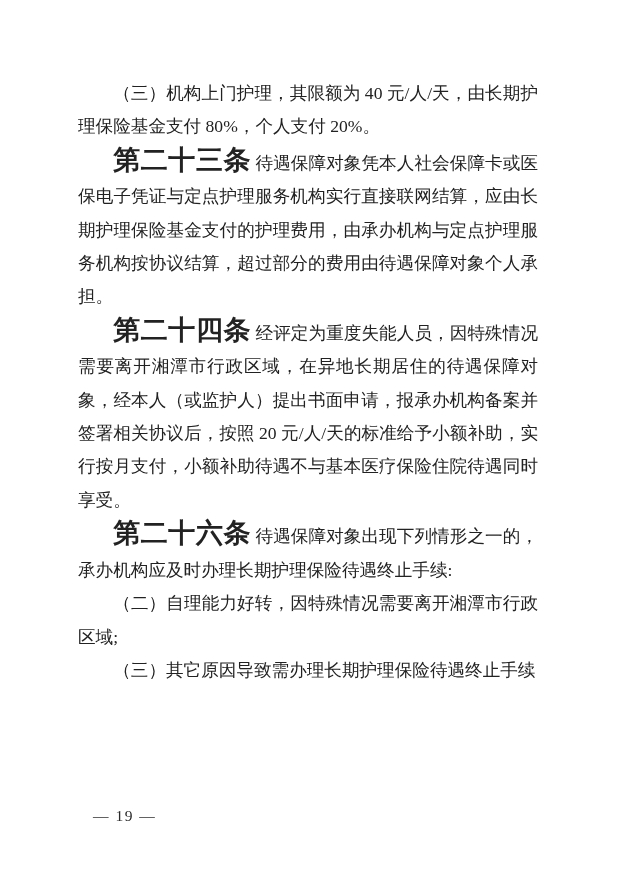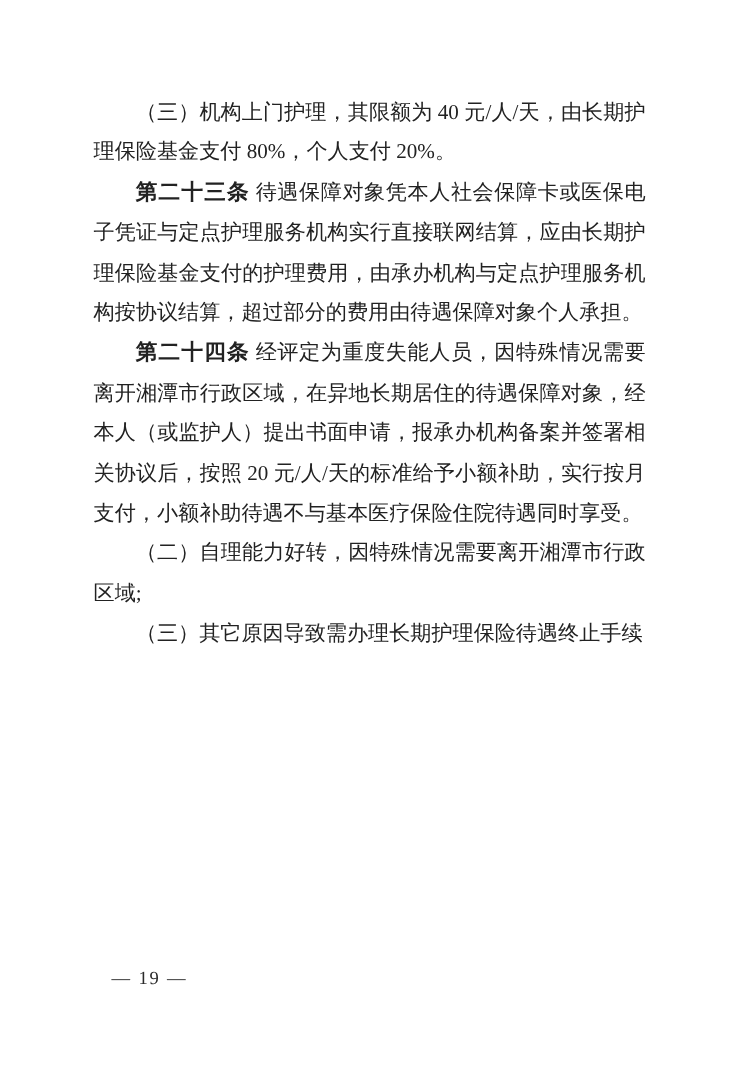--- a/index.html
+++ b/index.html
@@ -26,21 +26,21 @@
     margin: 0;
     padding: 0;
     font-size: 17.6px;
     line-height: 33.4px;
     text-align: justify;
     text-indent: 2em;
     word-break: break-all;
     font-weight: normal;
   }
   .para strong {
-    font-size: 18px;
+    font-size: 27px;
     font-weight: bold;
     letter-spacing: 0.5px;
   }
   .page-number {
     position: absolute;
     left: 93px;
     top: 806px;
     font-size: 15.5px;
     line-height: 20px;
     letter-spacing: 1.5px;
@@ -49,17 +49,18 @@
   }
 </style>
 </head>
 <body>
 
 <div class="page">
   <div class="doc-body">
       <p class="para">（三）机构上门护理，其限额为 40 元/人/天，由长期护理保险基金支付 80%，个人支付 20%。</p>
       <p class="para"><strong>第二十三条</strong> 待遇保障对象凭本人社会保障卡或医保电子凭证与定点护理服务机构实行直接联网结算，应由长期护理保险基金支付的护理费用，由承办机构与定点护理服务机构按协议结算，超过部分的费用由待遇保障对象个人承担。</p>
       <p class="para"><strong>第二十四条</strong> 经评定为重度失能人员，因特殊情况需要离开湘潭市行政区域，在异地长期居住的待遇保障对象，经本人（或监护人）提出书面申请，报承办机构备案并签署相关协议后，按照 20 元/人/天的标准给予小额补助，实行按月支付，小额补助待遇不与基本医疗保险住院待遇同时享受。</p>
+      <p class="para"><strong>第二十六条</strong> 待遇保障对象出现下列情形之一的，承办机构应及时办理长期护理保险待遇终止手续:</p>
       <p class="para">（二）自理能力好转，因特殊情况需要离开湘潭市行政区域;</p>
       <p class="para">（三）其它原因导致需办理长期护理保险待遇终止手续</p>
     </div>
   <div class="page-number">— 19 —</div>
 </div>
 
 </body></html>

